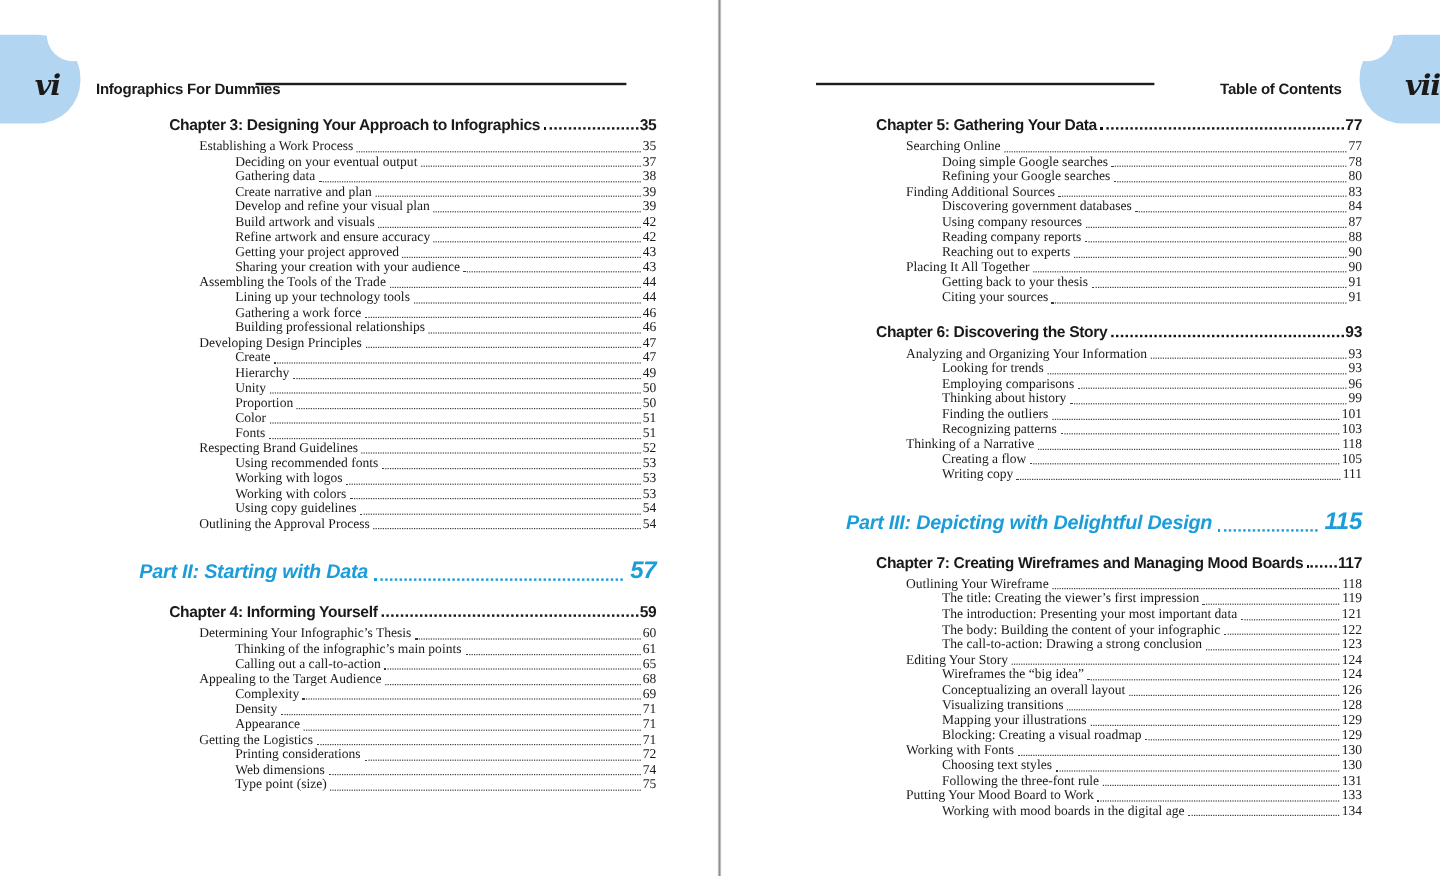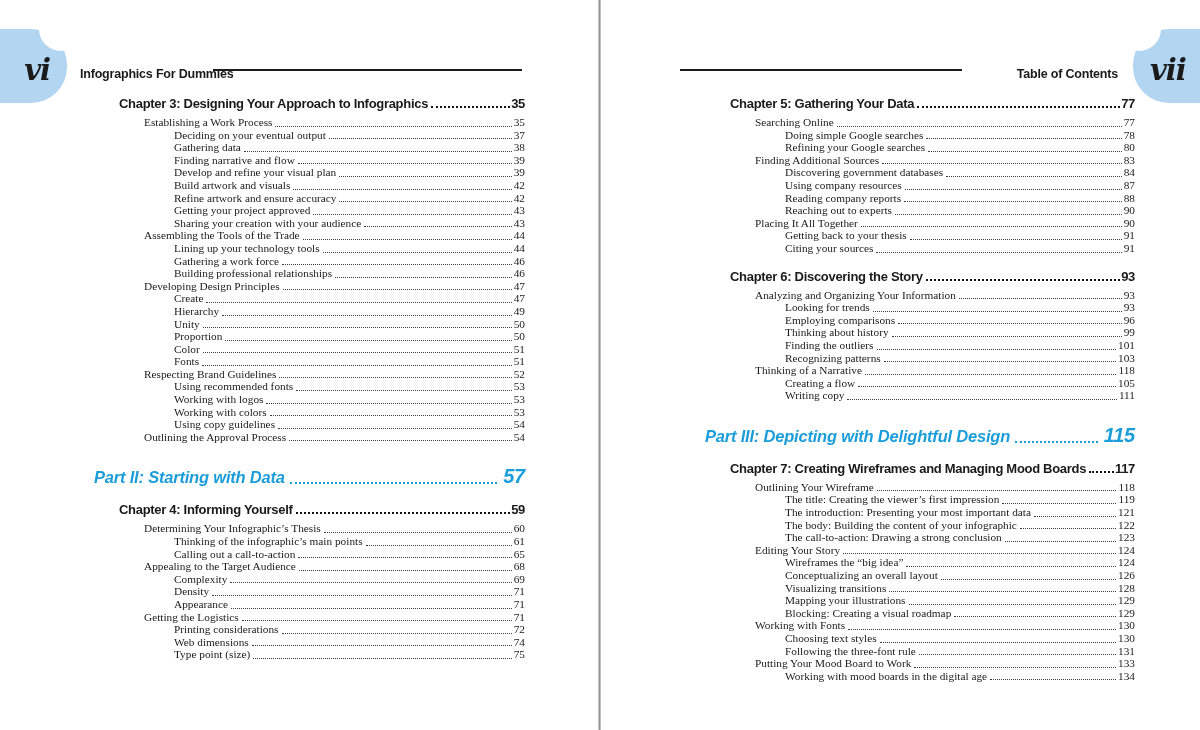--- a/index.html
+++ b/index.html
@@ -15,47 +15,47 @@
     background:linear-gradient(to right,#e8e8e8,#8a8a8a 55%,#e2e2e2);
   }
   .page { position:relative; width:600px; height:730px; background:#fff; }
 
   
   .tab {
     position:absolute; top:29px; width:67px; height:74px;
     background:var(--tab-blue); display:flex; align-items:center;
   }
   .tab-left  { left:0;  border-radius:0 36px 36px 0; justify-content:flex-end; padding-right:17px; }
-  .tab-right { right:0; border-radius:36px 0 0 36px; justify-content:flex-start; padding-left:17px; }
+  .tab-right { right:0; border-radius:36px 0 0 36px; justify-content:flex-end; padding-left:17px; }
   .tab::before {
     content:""; position:absolute; width:44px; height:44px; border-radius:50%;
     background:#fff; top:-22px;
   }
   .tab-left::before  { right:-16px; }
   .tab-right::before { left:-16px; }
   .folio {
     font-family:"DejaVu Serif", serif; font-style:italic; font-weight:bold;
-    font-size:29px; letter-spacing:-1px; padding-top:8px; position:relative; z-index:2;
+    font-size:24px; letter-spacing:-1px; padding-top:8px; position:relative; z-index:2;
   }
 
   
   .running-head {
     position:absolute; top:57px;
     font-family:"Liberation Sans", sans-serif; font-weight:bold;
     font-size:12.5px; letter-spacing:-0.2px; white-space:nowrap;margin-top:10px;
   }
   .rh-left  { left:80px; }
   .rh-right { right:82px; }
   .head-rule { position:absolute; top:69px; height:2px; background:#1c1c1c; }
   .rule-left  { left:213px; width:309px; }
   .rule-right { left:80px;  width:282px; }
 
   
   .toc { position:absolute; top:96px; }
-  .toc-left  { left:119px; width:406px;text-align:right; }
+  .toc-left  { left:141px; width:406px;text-align:right; }
   .toc-right { left:130px; width:405px; }
 
   .chapter-row {
     display:flex; align-items:baseline;
     font-family:"Liberation Sans", sans-serif; font-weight:bold;
     font-size:13px; letter-spacing:-0.3px;
     margin:14px 0 5px 0; white-space:nowrap;
   }
   .chapter-row:first-child { margin-top:0; }
   .chapter-row .leader { flex:1; border-bottom:2px dotted #141414; margin:0 1px 3px 3px; align-self:flex-end; }
@@ -104,21 +104,21 @@
           <span class="txt">Deciding on your eventual output</span>
           <span class="leader"></span>
           <span class="pg">37</span>
         </div>
         <div class="entry lvl2">
           <span class="txt">Gathering data</span>
           <span class="leader"></span>
           <span class="pg">38</span>
         </div>
         <div class="entry lvl2">
-          <span class="txt">Finding narrative and flow</span>
+          <span class="txt">Create narrative and plan</span>
           <span class="leader"></span>
           <span class="pg">39</span>
         </div>
         <div class="entry lvl2">
           <span class="txt">Develop and refine your visual plan</span>
           <span class="leader"></span>
           <span class="pg">39</span>
         </div>
         <div class="entry lvl2">
           <span class="txt">Build artwork and visuals</span>

